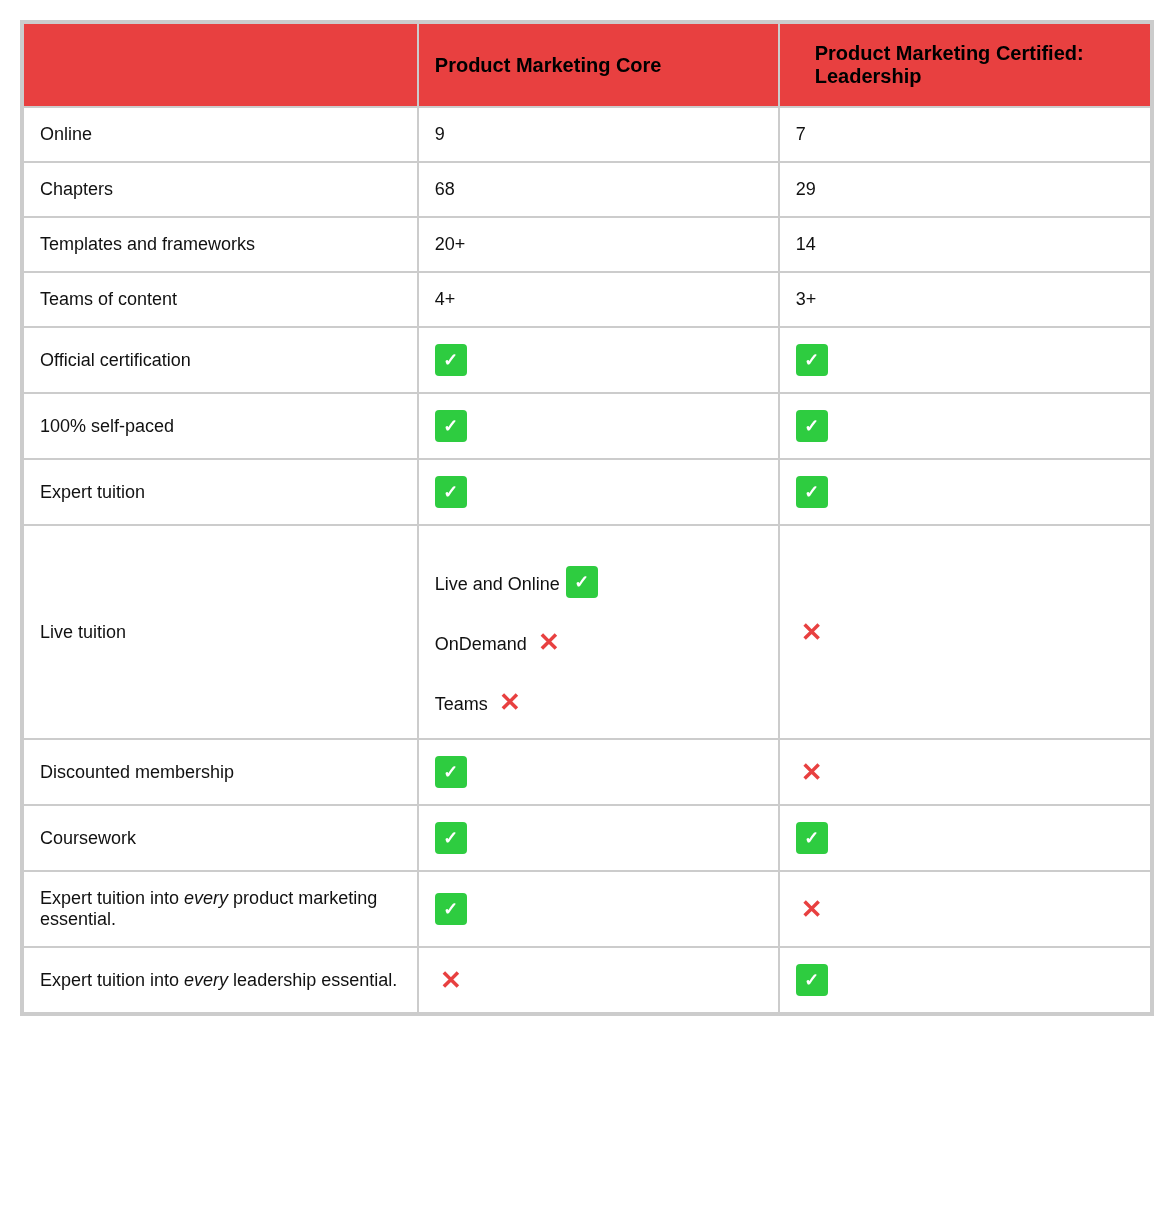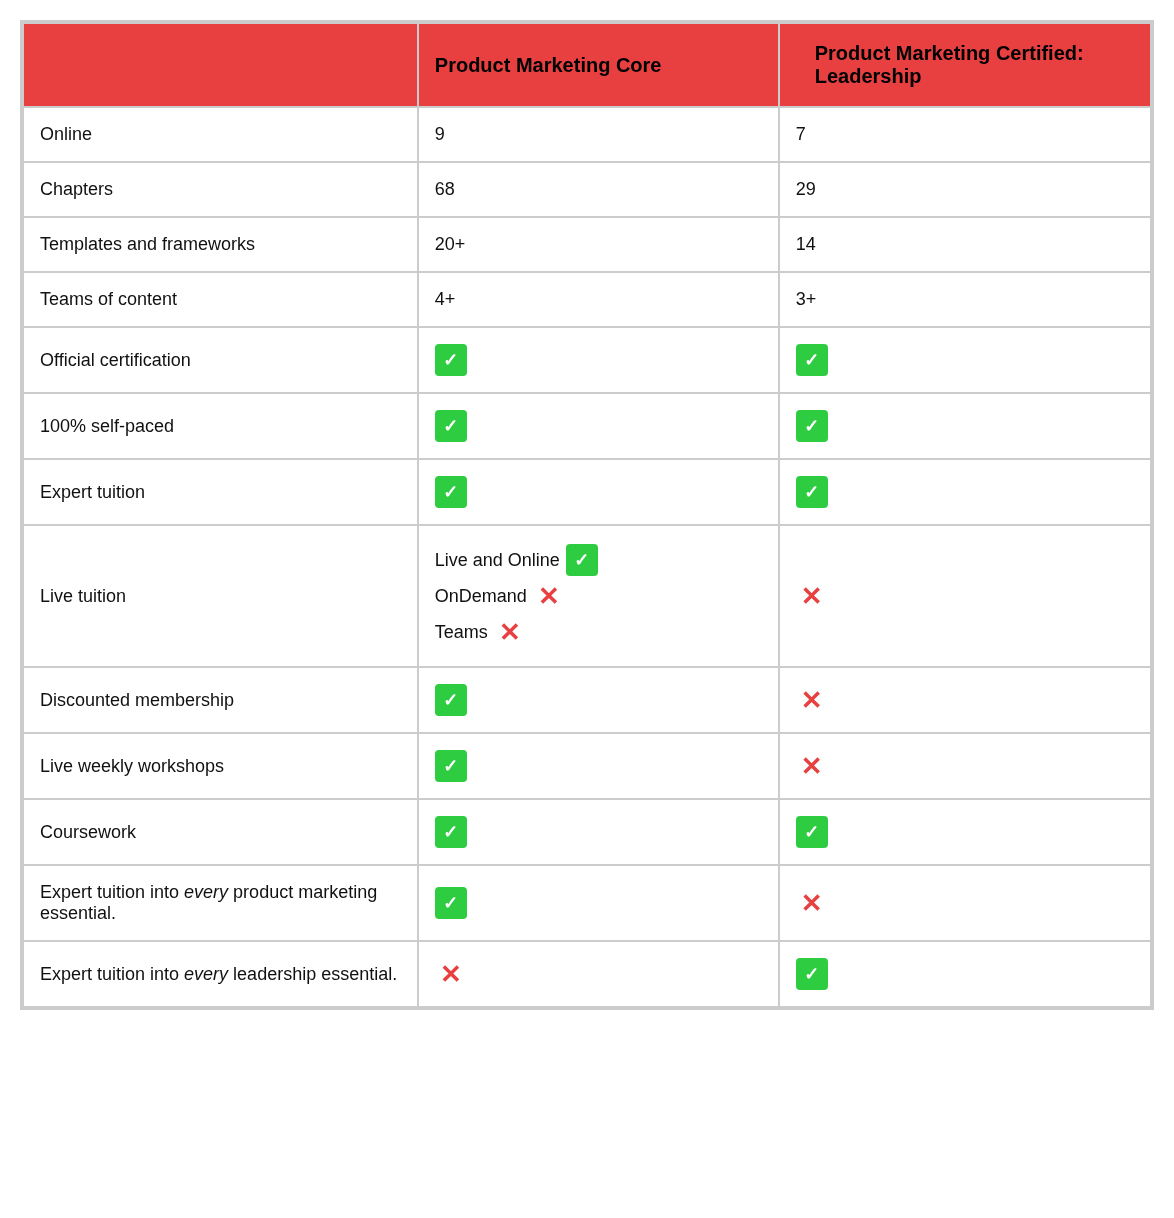--- a/index.html
+++ b/index.html
@@ -96,22 +96,23 @@
       font-weight: bold;
     }
 
     .live-tuition-cell {
       line-height: 2;
       font-size: 18px;
     }
 
     .live-tuition-cell .row-item {
       display: flex;
-      align-items: center;
+      align-items: flex-start;
       gap: 6px;
+      margin-top: 24px;
     }
 
     em {
     }
   </style>
 </head>
 <body>
 
 <div class="table-wrapper">
   <table>
@@ -168,25 +169,20 @@
             </div>
           </td>
           <td><span class="cross-icon">✕</span></td>
         </tr>
         <tr>
           <td>Discounted membership</td>
           <td><span class="check-icon">✓</span></td>
           <td><span class="cross-icon">✕</span></td>
         </tr>
         <tr>
-          <td>Live weekly workshops</td>
-          <td><span class="check-icon">✓</span></td>
-          <td><span class="cross-icon">✕</span></td>
-        </tr>
-        <tr>
           <td>Coursework</td>
           <td><span class="check-icon">✓</span></td>
           <td><span class="check-icon">✓</span></td>
         </tr>
         <tr>
           <td>Expert tuition into <em>every</em> product marketing essential.</td>
           <td><span class="check-icon">✓</span></td>
           <td><span class="cross-icon">✕</span></td>
         </tr>
         <tr>

